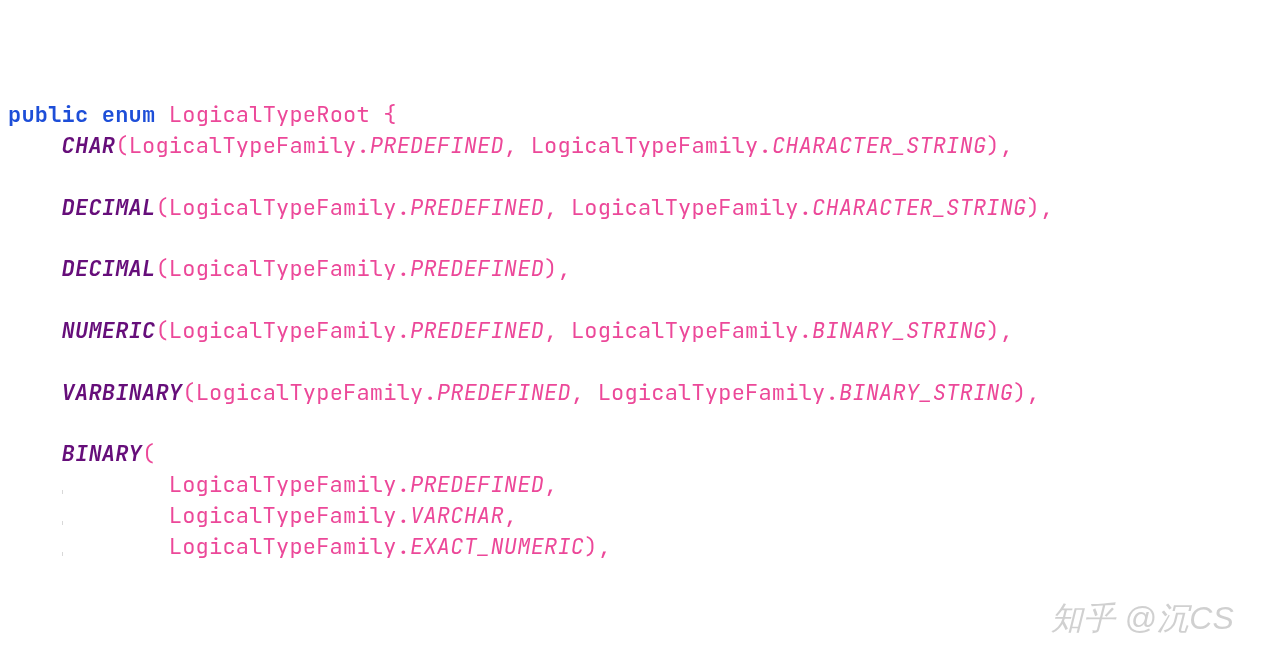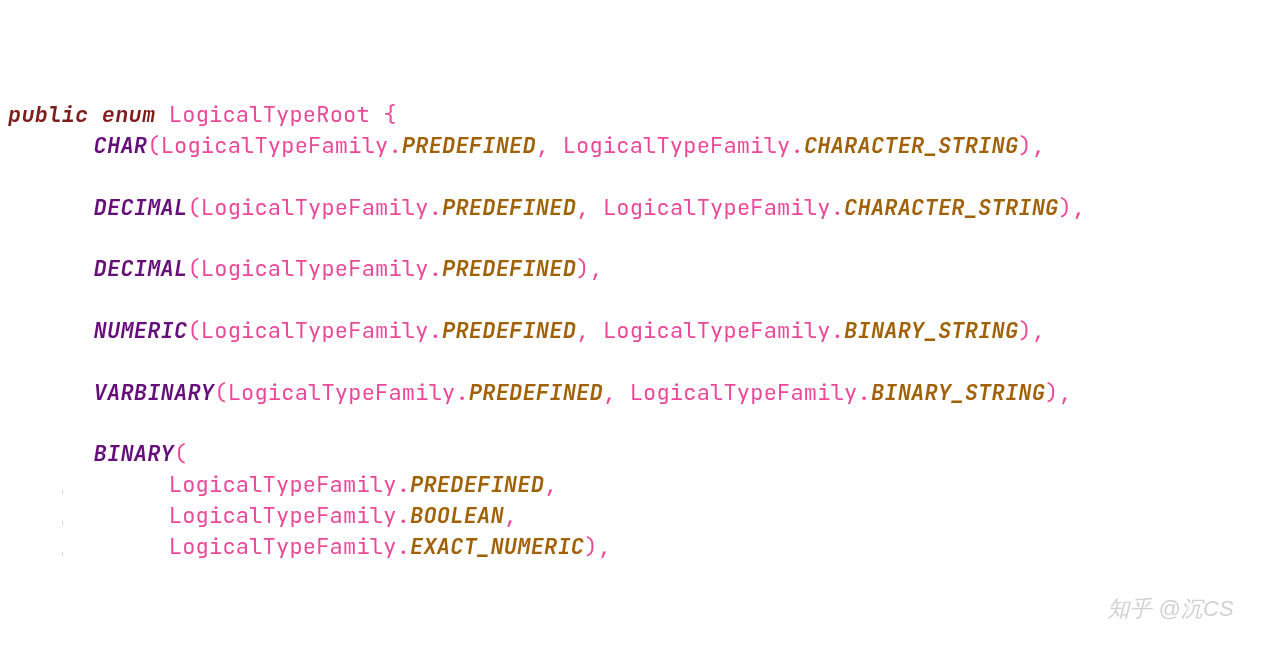--- a/index.html
+++ b/index.html
@@ -6,30 +6,30 @@
     body {
       font-family: "JetBrains Mono", "Fira Code", "Consolas", monospace;
       font-size: 22px;
       line-height: 1.4;
       background: #ffffff;
       color: #1a1a1a;
       padding: 8px;
       white-space: pre;
       letter-spacing: 0.2px;
     }
-    .kw { color: #7f1d1d; font-weight: 700; font-style: italic; }
-    .enum-const { color: #660e7a; font-weight: 700; font-style: italic; margin-left: 32px; }
-    .static-field { color: #a16207; font-weight: 700; font-style: italic; }
+    .kw { color: #1d4ed8; font-weight: 700; }
+    .enum-const { color: #660e7a; font-weight: 700; font-style: italic; }
+    .static-field { color: #ec4899; font-weight: 400; font-style: italic; }
     .plain { color: #ec4899; }
     .watermark {
       position: fixed;
       right: 30px;
-      bottom: 35px;
+      bottom: 19px;
       font-family: -apple-system, "PingFang SC", sans-serif;
-      font-size: 22px;
+      font-size: 32px;
       color: rgba(120,120,120,0.35);
       font-style: italic;
       font-weight: 400;
       pointer-events: none;
       white-space: nowrap;
     }
     .indent-guide {
       display: inline-block;
       position: relative;
     }
@@ -52,18 +52,18 @@
     <span class="enum-const">DECIMAL</span><span class="plain">(</span><span class="plain">LogicalTypeFamily</span><span class="plain">.</span><span class="static-field">PREDEFINED</span><span class="plain">,</span> <span class="plain">LogicalTypeFamily</span><span class="plain">.</span><span class="static-field">CHARACTER_STRING</span><span class="plain">),</span>
 
     <span class="enum-const">DECIMAL</span><span class="plain">(</span><span class="plain">LogicalTypeFamily</span><span class="plain">.</span><span class="static-field">PREDEFINED</span><span class="plain">),</span>
 
     <span class="enum-const">NUMERIC</span><span class="plain">(</span><span class="plain">LogicalTypeFamily</span><span class="plain">.</span><span class="static-field">PREDEFINED</span><span class="plain">,</span> <span class="plain">LogicalTypeFamily</span><span class="plain">.</span><span class="static-field">BINARY_STRING</span><span class="plain">),</span>
 
     <span class="enum-const">VARBINARY</span><span class="plain">(</span><span class="plain">LogicalTypeFamily</span><span class="plain">.</span><span class="static-field">PREDEFINED</span><span class="plain">,</span> <span class="plain">LogicalTypeFamily</span><span class="plain">.</span><span class="static-field">BINARY_STRING</span><span class="plain">),</span>
 
     <span class="enum-const">BINARY</span><span class="plain">(</span>
     <span class="indent-guide"></span>        <span class="plain">LogicalTypeFamily</span><span class="plain">.</span><span class="static-field">PREDEFINED</span><span class="plain">,</span>
-    <span class="indent-guide"></span>        <span class="plain">LogicalTypeFamily</span><span class="plain">.</span><span class="static-field">BOOLEAN</span><span class="plain">,</span>
+    <span class="indent-guide"></span>        <span class="plain">LogicalTypeFamily</span><span class="plain">.</span><span class="static-field">VARCHAR</span><span class="plain">,</span>
     <span class="indent-guide"></span>        <span class="plain">LogicalTypeFamily</span><span class="plain">.</span><span class="static-field">EXACT_NUMERIC</span><span class="plain">),</span></div>
 <div class="watermark">知乎 @沉CS</div>
 
 
 
 
 </body></html>

